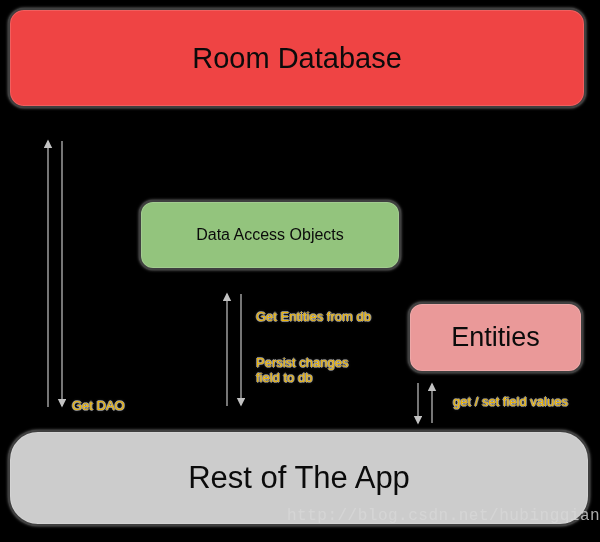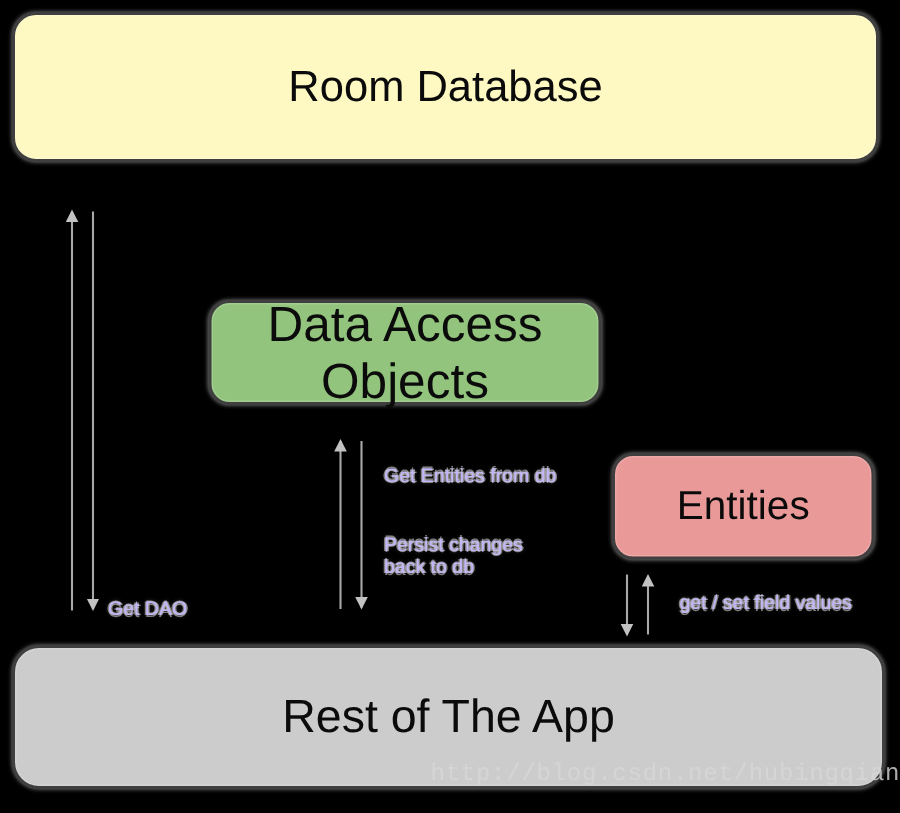--- a/index.html
+++ b/index.html
@@ -7,47 +7,47 @@
     position:relative;width:600px;height:542px;background:#000;
     overflow:hidden;font-family:"Liberation Sans",sans-serif;
   }
   .node{
     position:absolute;display:flex;align-items:center;justify-content:center;
     color:#0b0b0b;border:2px solid #3f3f3f;box-sizing:border-box;
     box-shadow:0 0 3px rgba(235,235,235,.55), inset 0 0 0 1px rgba(255,255,255,.15);
     text-align:center;
   }
   .node-room    {left:8px;  top:8px;   width:578px;height:100px;border-radius:16px;font-size:29px;}
-  .node-dao     {left:139px;top:200px; width:262px;height:70px; border-radius:14px;font-size:33px;}
+  .node-dao     {left:139px;top:200px; width:262px;height:70px; border-radius:14px;font-size:16px;}
   .node-entities{left:408px;top:302px; width:175px;height:71px; border-radius:14px;font-size:27px;}
-  .node-rest    {left:8px;  top:430px; width:582px;height:96px;border-radius:18px;font-size:31px;}
+  .node-rest    {left:8px;  top:430px; width:582px;height:96px;border-radius:30px;font-size:31px;}
   .edge-svg{position:absolute;left:0;top:0;width:600px;height:542px;}
   .edge-label{
     position:absolute;font-size:13px;font-weight:500;line-height:15px;
-    color:#c4b5fd;
+    color:#eab308;
     text-shadow:-1px 0 0 rgba(205,205,205,.6), 1px 0 0 rgba(205,205,205,.6),
                  0 -1px 0 rgba(205,205,205,.6), 0 1px 0 rgba(205,205,205,.6),
                  0 0 3px rgba(255,255,255,.35);
   }
   .lbl-get-dao     {left:72px; top:398px;}
   .lbl-get-entities{left:256px;top:309px;}
   .lbl-persist     {left:256px;top:355px;width:112px;}
   .lbl-get-set     {left:453px;top:394px;}
   .watermark{
     position:absolute;left:287px;top:507px;white-space:nowrap;
     font-family:"Liberation Mono",monospace;font-size:16px;letter-spacing:.5px;
     color:#d8d8d8;opacity:.8;
   }
 </style>
 </head>
 <body>
 
 <div class="stage">
 
-  <div class="node node-room" style="background:#fef9c3">
+  <div class="node node-room" style="background:#ef4444">
     <span>Room Database</span>
   </div>
 
   <div class="node node-dao" style="background:#93c47d">
     <span>Data Access Objects</span>
   </div>
 
   <div class="node node-entities" style="background:#ea9999">
     <span>Entities</span>
   </div>
@@ -70,19 +70,19 @@
     <line x1="241" y1="294" x2="241" y2="405" stroke="#a8a8a8" stroke-width="1.4" marker-end="url(#arrowGray)"></line>
 
     <line x1="418" y1="383" x2="418" y2="423" stroke="#a8a8a8" stroke-width="1.4" marker-end="url(#arrowGray)"></line>
     <line x1="432" y1="423" x2="432" y2="384" stroke="#a8a8a8" stroke-width="1.4" marker-end="url(#arrowGray)"></line>
   </svg>
 
   <div class="edge-label lbl-get-dao">Get DAO</div>
 
   <div class="edge-label lbl-get-entities">Get Entities from db</div>
 
-  <div class="edge-label lbl-persist">Persist changes back to db</div>
+  <div class="edge-label lbl-persist">Persist changes field to db</div>
 
   <div class="edge-label lbl-get-set">get / set field values</div>
 
   <div class="watermark">http://blog.csdn.net/hubingqiang</div>
 
 </div>
 
 </body></html>

